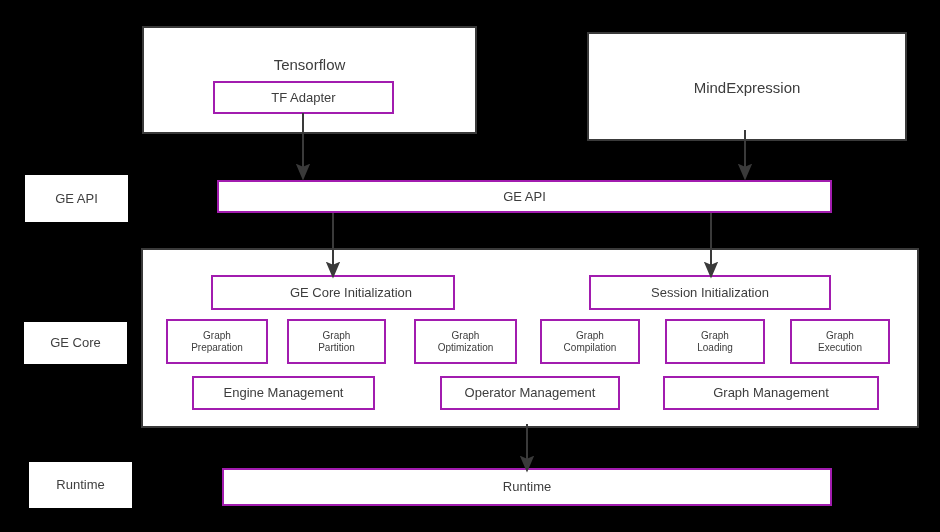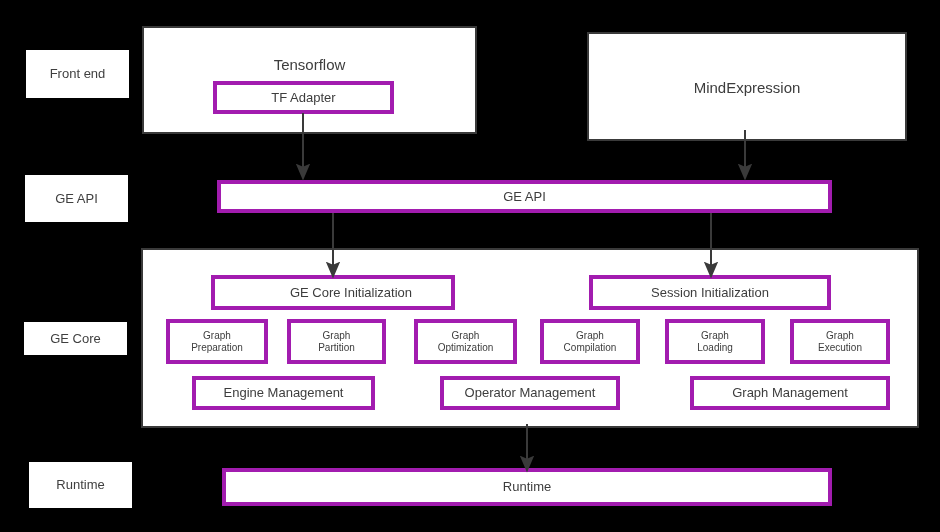--- a/index.html
+++ b/index.html
@@ -28,21 +28,21 @@
     white-space: pre-line;
   }
   
   .layer-label {
     border: none;
     font-size: 13px;
     color: #3f3f3f;
   }
   
   .node {
-    border: 4px solid #a21caf;
+    border: 2px solid #a21caf;
     font-size: 13px;
   }
   
   .panel {
     border: 2px solid #3a3a3a;
     background: #ffffff;
   }
   .panel-title {
     position: absolute;
     left: 0;
@@ -64,25 +64,24 @@
     width: 940px;
     height: 532px;
     pointer-events: none;
   }
 </style>
 </head>
 <body>
 
 <div id="canvas">
 
-  <div class="box layer-label" style="left:26px; top:50px; width:103px; height:48px;">Front end</div>
 
   <div class="box layer-label" style="left:25px; top:175px; width:103px; height:47px;">GE API</div>
 
-  <div class="box layer-label" style="left:24px; top:322px; width:103px; height:33px;text-align:right;">GE Core</div>
+  <div class="box layer-label" style="left:24px; top:322px; width:103px; height:42px;text-align:right;">GE Core</div>
 
   <div class="box layer-label" style="left:29px; top:462px; width:103px; height:46px;">Runtime</div>
 
   <div class="panel" style="position:absolute; left:142px; top:26px; width:331px; height:104px;">
     <div class="panel-title" style="top:28px;">Tensorflow</div>
   </div>
 
   <div class="box node" style="left:213px; top:81px; width:181px; height:33px;">TF Adapter</div>
 
   <div class="panel" style="position:absolute; left:587px; top:32px; width:316px; height:105px;">
@@ -112,21 +111,21 @@
   <div class="box node small-node" style="left:665px; top:319px; width:100px; height:45px;">Graph
 Loading</div>
 
   <div class="box node small-node" style="left:790px; top:319px; width:100px; height:45px;">Graph
 Execution</div>
 
   <div class="box node" style="left:440px; top:376px; width:180px; height:34px;">Operator Management</div>
 
   <div class="box node" style="left:192px; top:376px; width:183px; height:34px;">Engine Management</div>
 
-  <div class="box node" style="left:690px; top:376px; width:200px; height:34px;">Graph Management</div>
+  <div class="box node" style="left:663px; top:376px; width:216px; height:34px;">Graph Management</div>
 
   <div class="box node wide-bar" style="left:222px; top:468px; width:610px; height:38px;">Runtime</div>
 
   <svg class="arrow-layer" viewBox="0 0 940 532">
     <defs>
       <marker id="ah" markerWidth="9" markerHeight="9" refX="4.2" refY="4.2" orient="auto" markerUnits="strokeWidth">
         <path d="M0,0.6 L8.4,4.2 L0,7.8 L1.6,4.2 Z" fill="#3a3a3a"></path>
       </marker>
     </defs>
 

